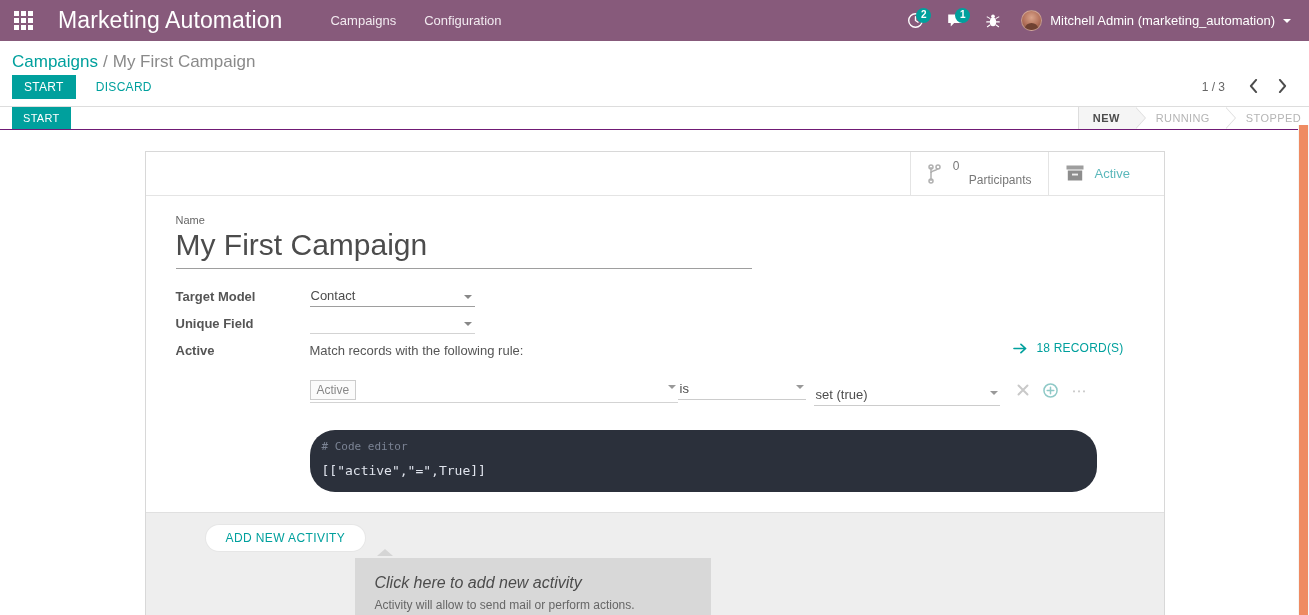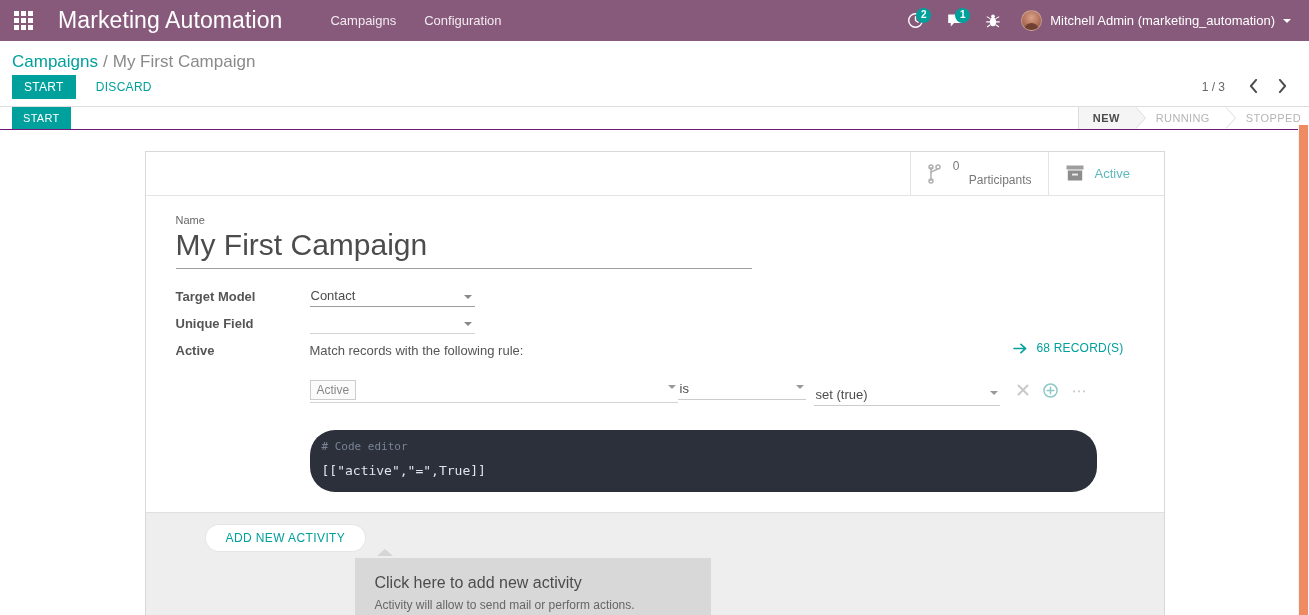--- a/index.html
+++ b/index.html
@@ -491,20 +491,21 @@
     position: absolute;
     left: 209px; top: 45px;
     width: 356px;
     background: #d8d8d8;
     padding: 16px 0 20px 20px;
   }
   .hint-title {
     font-size: 16px;
     color: #4c4c4c;
     margin-bottom: 6px;
+    font-style: italic;
   }
   .hint-sub {
     font-size: 12px;
     color: #666666;
   }
 </style>
 </head>
 <body>
 
 <div class="navbar">
@@ -663,21 +664,21 @@
 
             <div class="filter-block">
               <div class="filter-caption">Match records with the following rule:</div>
 
               <div class="records-link">
                 <span class="arrow-ico">
                   <svg width="15" height="13" viewBox="0 0 16 14">
                     <path d="M1 7 H13 M8.5 2.5 L13.5 7 L8.5 11.5" fill="none" stroke="#00A09D" stroke-width="1.8" stroke-linecap="round" stroke-linejoin="round"></path>
                   </svg>
                 </span>
-                <span>68 RECORD(S)</span>
+                <span>18 RECORD(S)</span>
               </div>
 
               <div class="domain-row">
                 <div class="dom-field">
                   <span class="dom-field-box">Active</span>
                   <span class="dom-underline"></span>
                   <span class="dom-caret"></span>
                 </div>
 
                 <div class="dom-op">

